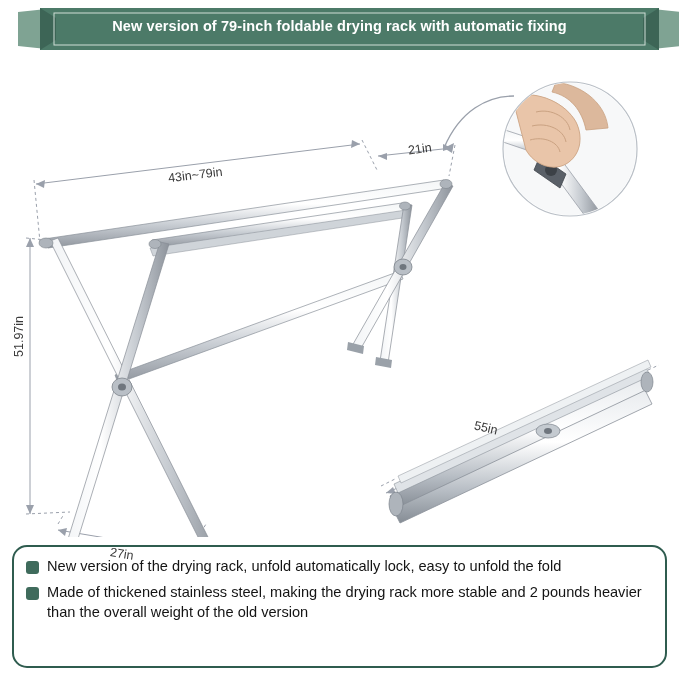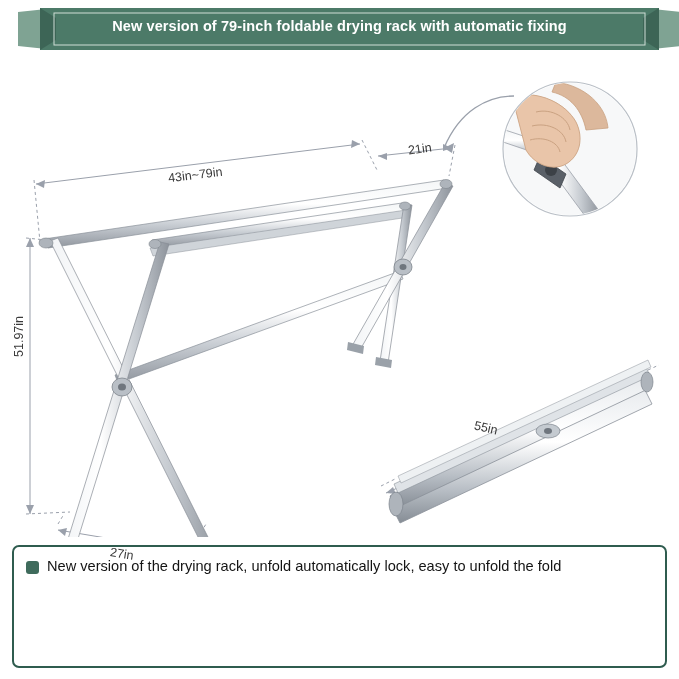--- a/index.html
+++ b/index.html
@@ -61,21 +61,21 @@
   .dim-55    { left: 474px; top: 369px; transform: rotate(13deg); }
 
   
   .bullets {
     position: absolute;
     left: 12px;
     top: 545px;
     width: 655px;
     height: 123px;
     border: 2px solid #2f5c4f;
-    border-radius: 7px;
+    border-radius: 15px;
     box-sizing: border-box;
     padding: 10px 8px 6px 10px;
   }
   .bullet-row {
     display: flex;
     align-items: flex-start;
     margin-bottom: 7px;
   }
   .bullet-mark {
     flex: 0 0 auto;
@@ -237,13 +237,17 @@
   <div class="dimlabel dim-left">51.97in</div>
   <div class="dimlabel dim-27">27in</div>
   <div class="dimlabel dim-55">55in</div>
 </div>
 
 <div class="bullets">
   <div class="bullet-row">
     <div class="bullet-mark"></div>
     <div class="bullet-text">New version of the drying rack, unfold automatically lock, easy to unfold the fold</div>
   </div>
+  <div class="bullet-row">
+    <div class="bullet-mark"></div>
+    <div class="bullet-text">Made of thickened stainless steel, making the drying rack more stable and 2 pounds heavier than the overall weight of the old version</div>
+  </div>
 </div>
 
 </body></html>

